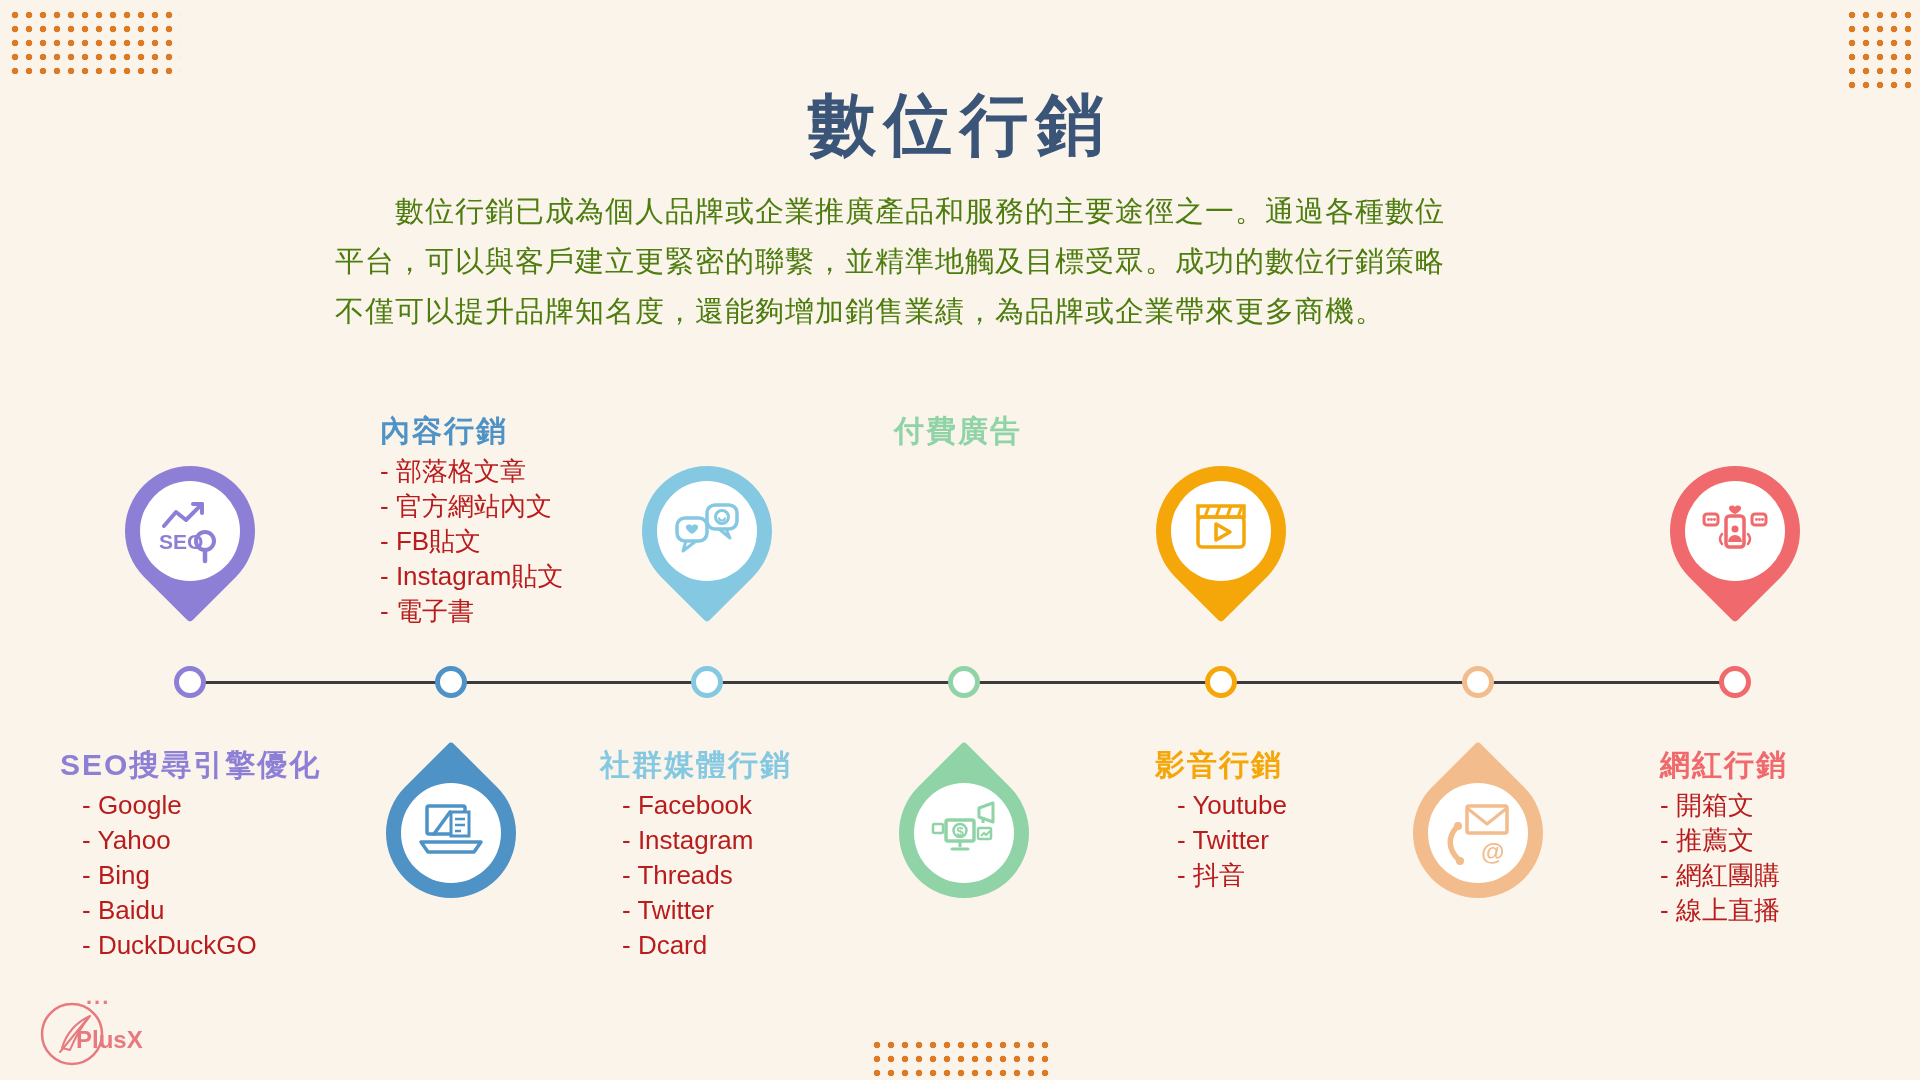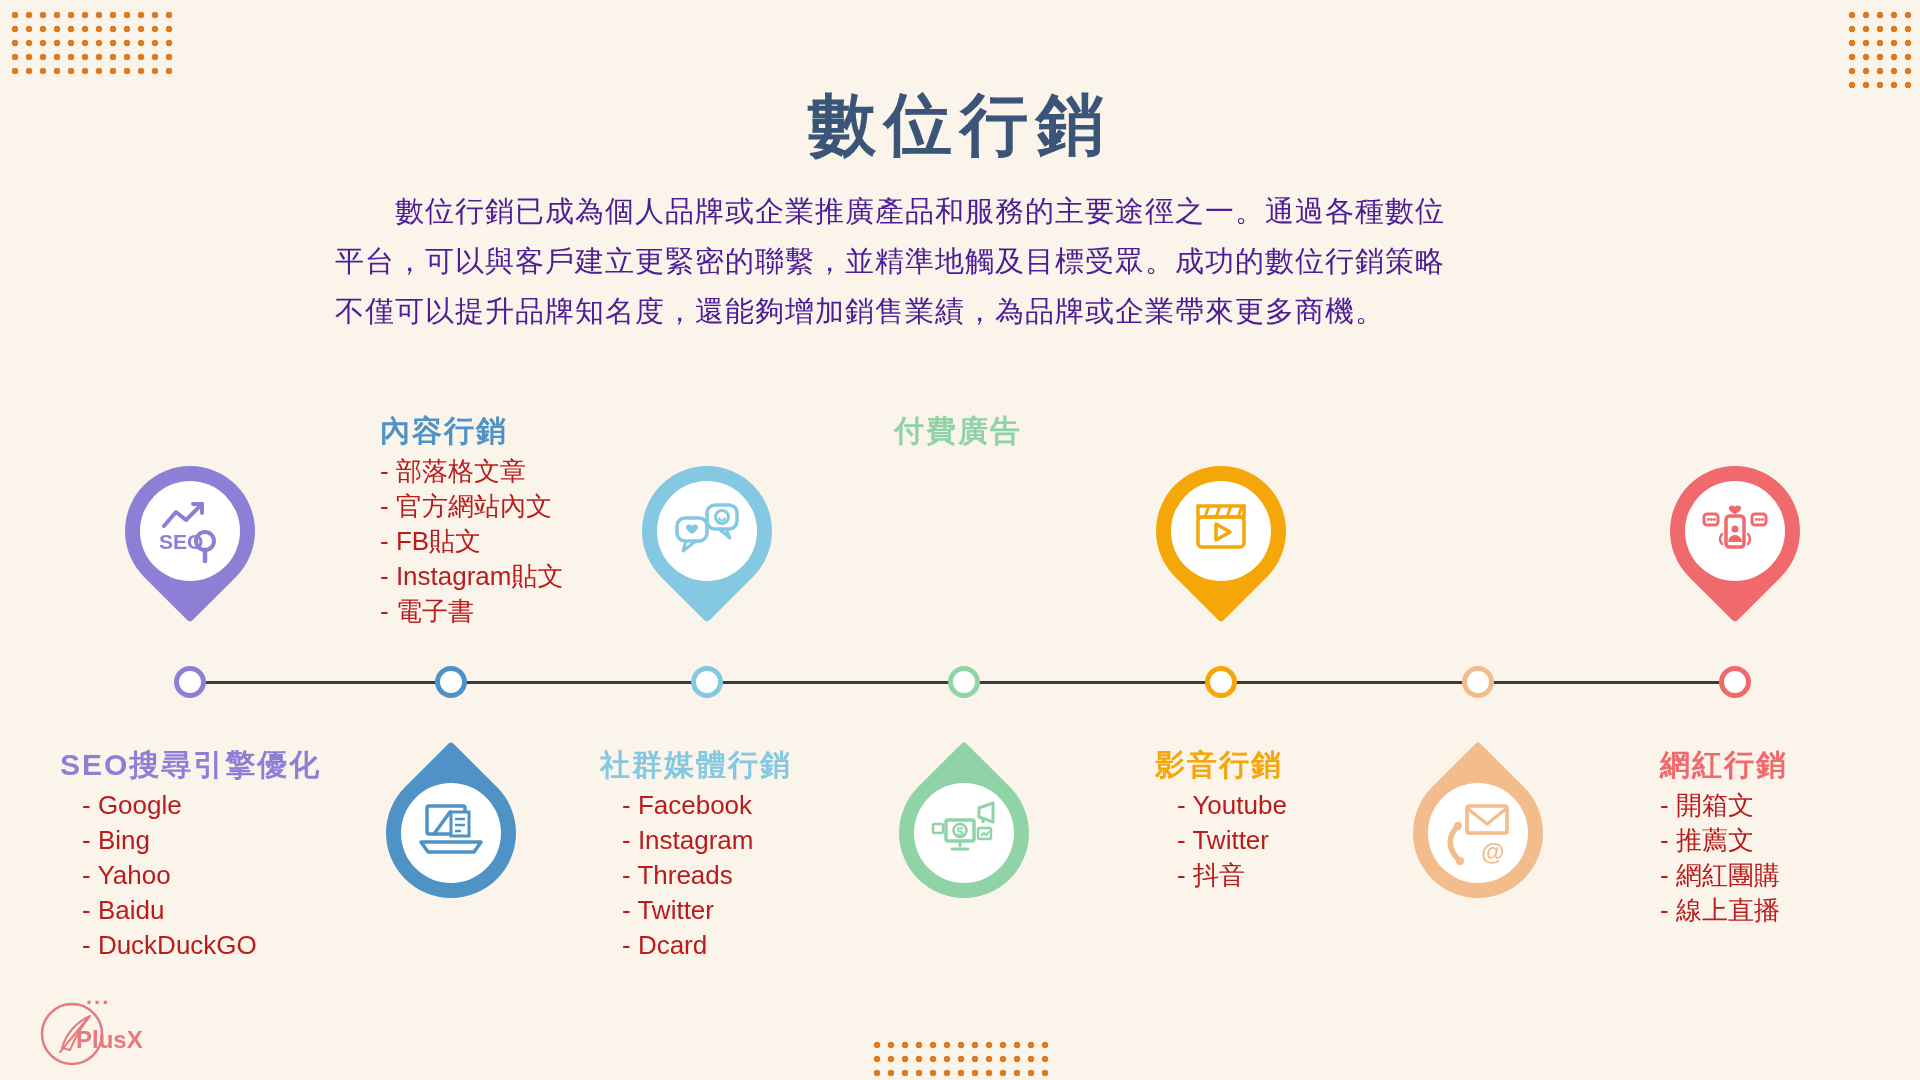--- a/index.html
+++ b/index.html
@@ -8,21 +8,21 @@
   .canvas { position:relative; width:1920px; height:1080px; background:#FBF4EB; overflow:hidden; }
 
   .dots { position:absolute;
     background-image: radial-gradient(circle, var(--dot,#DD7B25) 3px, transparent 3.6px);
     background-size:14px 14px; }
 
   .page-title { position:absolute; top:80px; left:0; width:100%; text-align:center;
     font-size:68px; font-weight:900; color:#3A5578; letter-spacing:8px; }
 
   .intro { position:absolute; top:186px; left:335px; width:1260px;
-    font-size:29px; line-height:50px; color:#4c1d95; letter-spacing:1px; }
+    font-size:29px; line-height:50px; color:#4d7c0f; letter-spacing:1px; }
   .intro .line1 { text-indent:60px; }
 
   .tl-line { position:absolute; top:681px; left:190px; width:1545px; height:3px; background:#3C3C3C; }
   .tl-dot { position:absolute; top:666px; width:32px; height:32px; border-radius:50%;
     background:#FFFFFF; border:5.5px solid var(--c,#888); z-index:3; }
 
   .pin { position:absolute; width:130px; height:130px; background:var(--c,#888);
     display:flex; align-items:center; justify-content:center; z-index:2; }
   .pin.above { border-radius:50% 50% 50% 4px; transform:rotate(-45deg); }
   .pin.below { border-radius:50% 50% 50% 4px; transform:rotate(135deg); }
@@ -74,22 +74,22 @@
         <text x="2" y="51" font-size="21" font-weight="bold" fill="currentColor">SEO</text>
         <circle cx="48" cy="43" r="9" fill="none" stroke="currentColor" stroke-width="4"></circle>
         <line x1="48" y1="52" x2="48" y2="63" stroke="currentColor" stroke-width="4.5" stroke-linecap="round"></line>
       </svg>
     </div>
   </div>
   <div class="node-label" style="left: 60px; top: 746px; --c: #8E7FD6;">
     <div class="nl-title">SEO搜尋引擎優化</div>
     <ul class="nl-list indent">
       <li>- Google</li>
+      <li>- Yahoo</li>
       <li>- Bing</li>
-      <li>- Yahoo</li>
       <li>- Baidu</li>
       <li>- DuckDuckGO</li>
     </ul>
   </div>
 
   <div class="pin below" style="left: 386px; top: 768px; --c: #4E92C6;">
     <div class="pin-core">
       <svg width="66" height="66" viewBox="0 0 66 66">
         <rect x="9" y="6" width="38" height="28" rx="2" fill="none" stroke="currentColor" stroke-width="3.5"></rect>
         <path d="M3 42 H63 L56 52 H10 Z" fill="none" stroke="currentColor" stroke-width="3.5" stroke-linejoin="round"></path>

